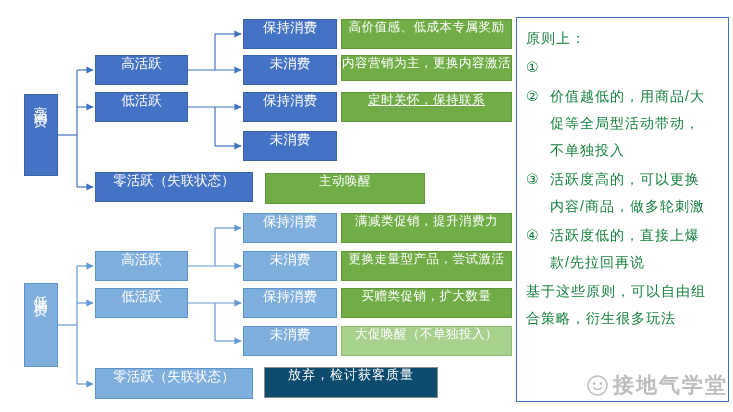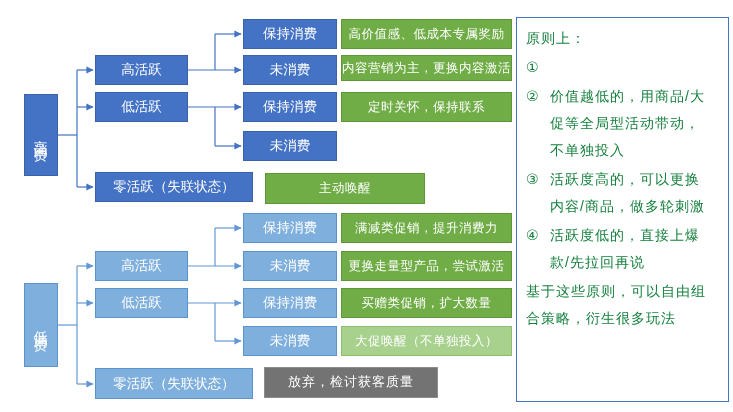--- a/index.html
+++ b/index.html
@@ -8,43 +8,43 @@
     font-family: "Liberation Sans", "DejaVu Sans", sans-serif;
     width: 733px; height: 412px;
   }
   #canvas {
     position: relative; width: 733px; height: 412px;
     background: #fff; overflow: hidden;
   }
   #connectors { position:absolute; left:0; top:0; width:733px; height:412px; }
 
   .box {
-    position: absolute; display: flex; align-items: center; justify-content: center;
+    position: absolute; display: flex; align-items: flex-start; justify-content: center;
     color: #fff; text-align: center; line-height: 1.15;
   }
   .dkblue  { background:#4472C4; border:1px solid #3A62A8; font-size:13.5px; }
   .ltblue  { background:#7FAFDC; border:1px solid #5C93CB; font-size:13.5px; }
   .green   { background:#70AD47; border:1px solid #5E9638; font-size:12.5px; letter-spacing:0.5px; }
   .ltgreen { background:#A9D18E; border:1px solid #8CBE6E; font-size:12.5px; letter-spacing:0.5px; }
-  .grybox  { background:#737373; border:1px solid #8C8C8C; font-size:13px; letter-spacing:1px; }
+  .grybox  { background:#0c4a6e; border:1px solid #8C8C8C; font-size:13px; letter-spacing:1px; }
 
   .root-label { writing-mode: vertical-rl; text-orientation: upright; letter-spacing: 4px; font-size:14px; }
 
   
   .b-root-hi   { left:24px;  top:94px;  width:34px;  height:82px; }
   .b-hi-act1   { left:95px;  top:55px;  width:93px;  height:30px; }
   .b-hi-act2   { left:95px;  top:92px;  width:93px;  height:30px; }
   .b-hi-zero   { left:95px;  top:172px; width:158px; height:30px; }
   .b-hi-leaf0  { left:243px; top:19px;  width:94px;  height:30px; }
   .b-hi-leaf1  { left:243px; top:55px;  width:94px;  height:30px; }
   .b-hi-leaf2  { left:243px; top:92px;  width:94px;  height:30px; }
   .b-hi-leaf3  { left:243px; top:131px; width:94px;  height:30px; }
   .b-hi-str0   { left:341px; top:19px;  width:171px; height:30px; }
   .b-hi-str1   { left:341px; top:55px;  width:171px; height:26px; }
-  .b-hi-str2   { left:341px; top:92px;  width:171px; height:30px; }
+  .b-hi-str2   { left:341px; top:92px;  width:171px; height:30px;text-decoration:underline; }
   .b-hi-str3   { left:341px; top:131px; width:171px; height:30px; }
   .b-hi-wake   { left:265px; top:173px; width:160px; height:31px; }
 
   
   .b-root-lo   { left:24px;  top:283px; width:34px;  height:84px; }
   .b-lo-act1   { left:95px;  top:251px; width:93px;  height:30px; }
   .b-lo-act2   { left:95px;  top:288px; width:93px;  height:30px; }
   .b-lo-zero   { left:95px;  top:368px; width:158px; height:31px; }
   .b-lo-leaf0  { left:243px; top:213px; width:94px;  height:30px; }
   .b-lo-leaf1  { left:243px; top:251px; width:94px;  height:30px; }
@@ -225,14 +225,23 @@
     <div class="p-item">
       <span class="p-num">④</span>
       <div class="p-text">活跃度低的，直接上爆
 款/先拉回再说</div>
     </div>
 
     <div class="p-footer">基于这些原则，可以自由组
 合策略，衍生很多玩法</div>
   </div>
 
+  <div class="watermark">
+    <svg width="23" height="23" viewBox="0 0 24 24">
+      <circle cx="12" cy="12" r="10" fill="none" stroke="#ADADAD" stroke-width="1.6"></circle>
+      <circle cx="8.5" cy="10" r="1.4" fill="#ADADAD"></circle>
+      <circle cx="15.5" cy="10" r="1.4" fill="#ADADAD"></circle>
+      <path d="M8,14.5 Q12,17.5 16,14.5" fill="none" stroke="#ADADAD" stroke-width="1.4" stroke-linecap="round"></path>
+    </svg>
+    <span class="wm-text">接地气学堂</span>
+  </div>
 
 </div>
 
 </body></html>

